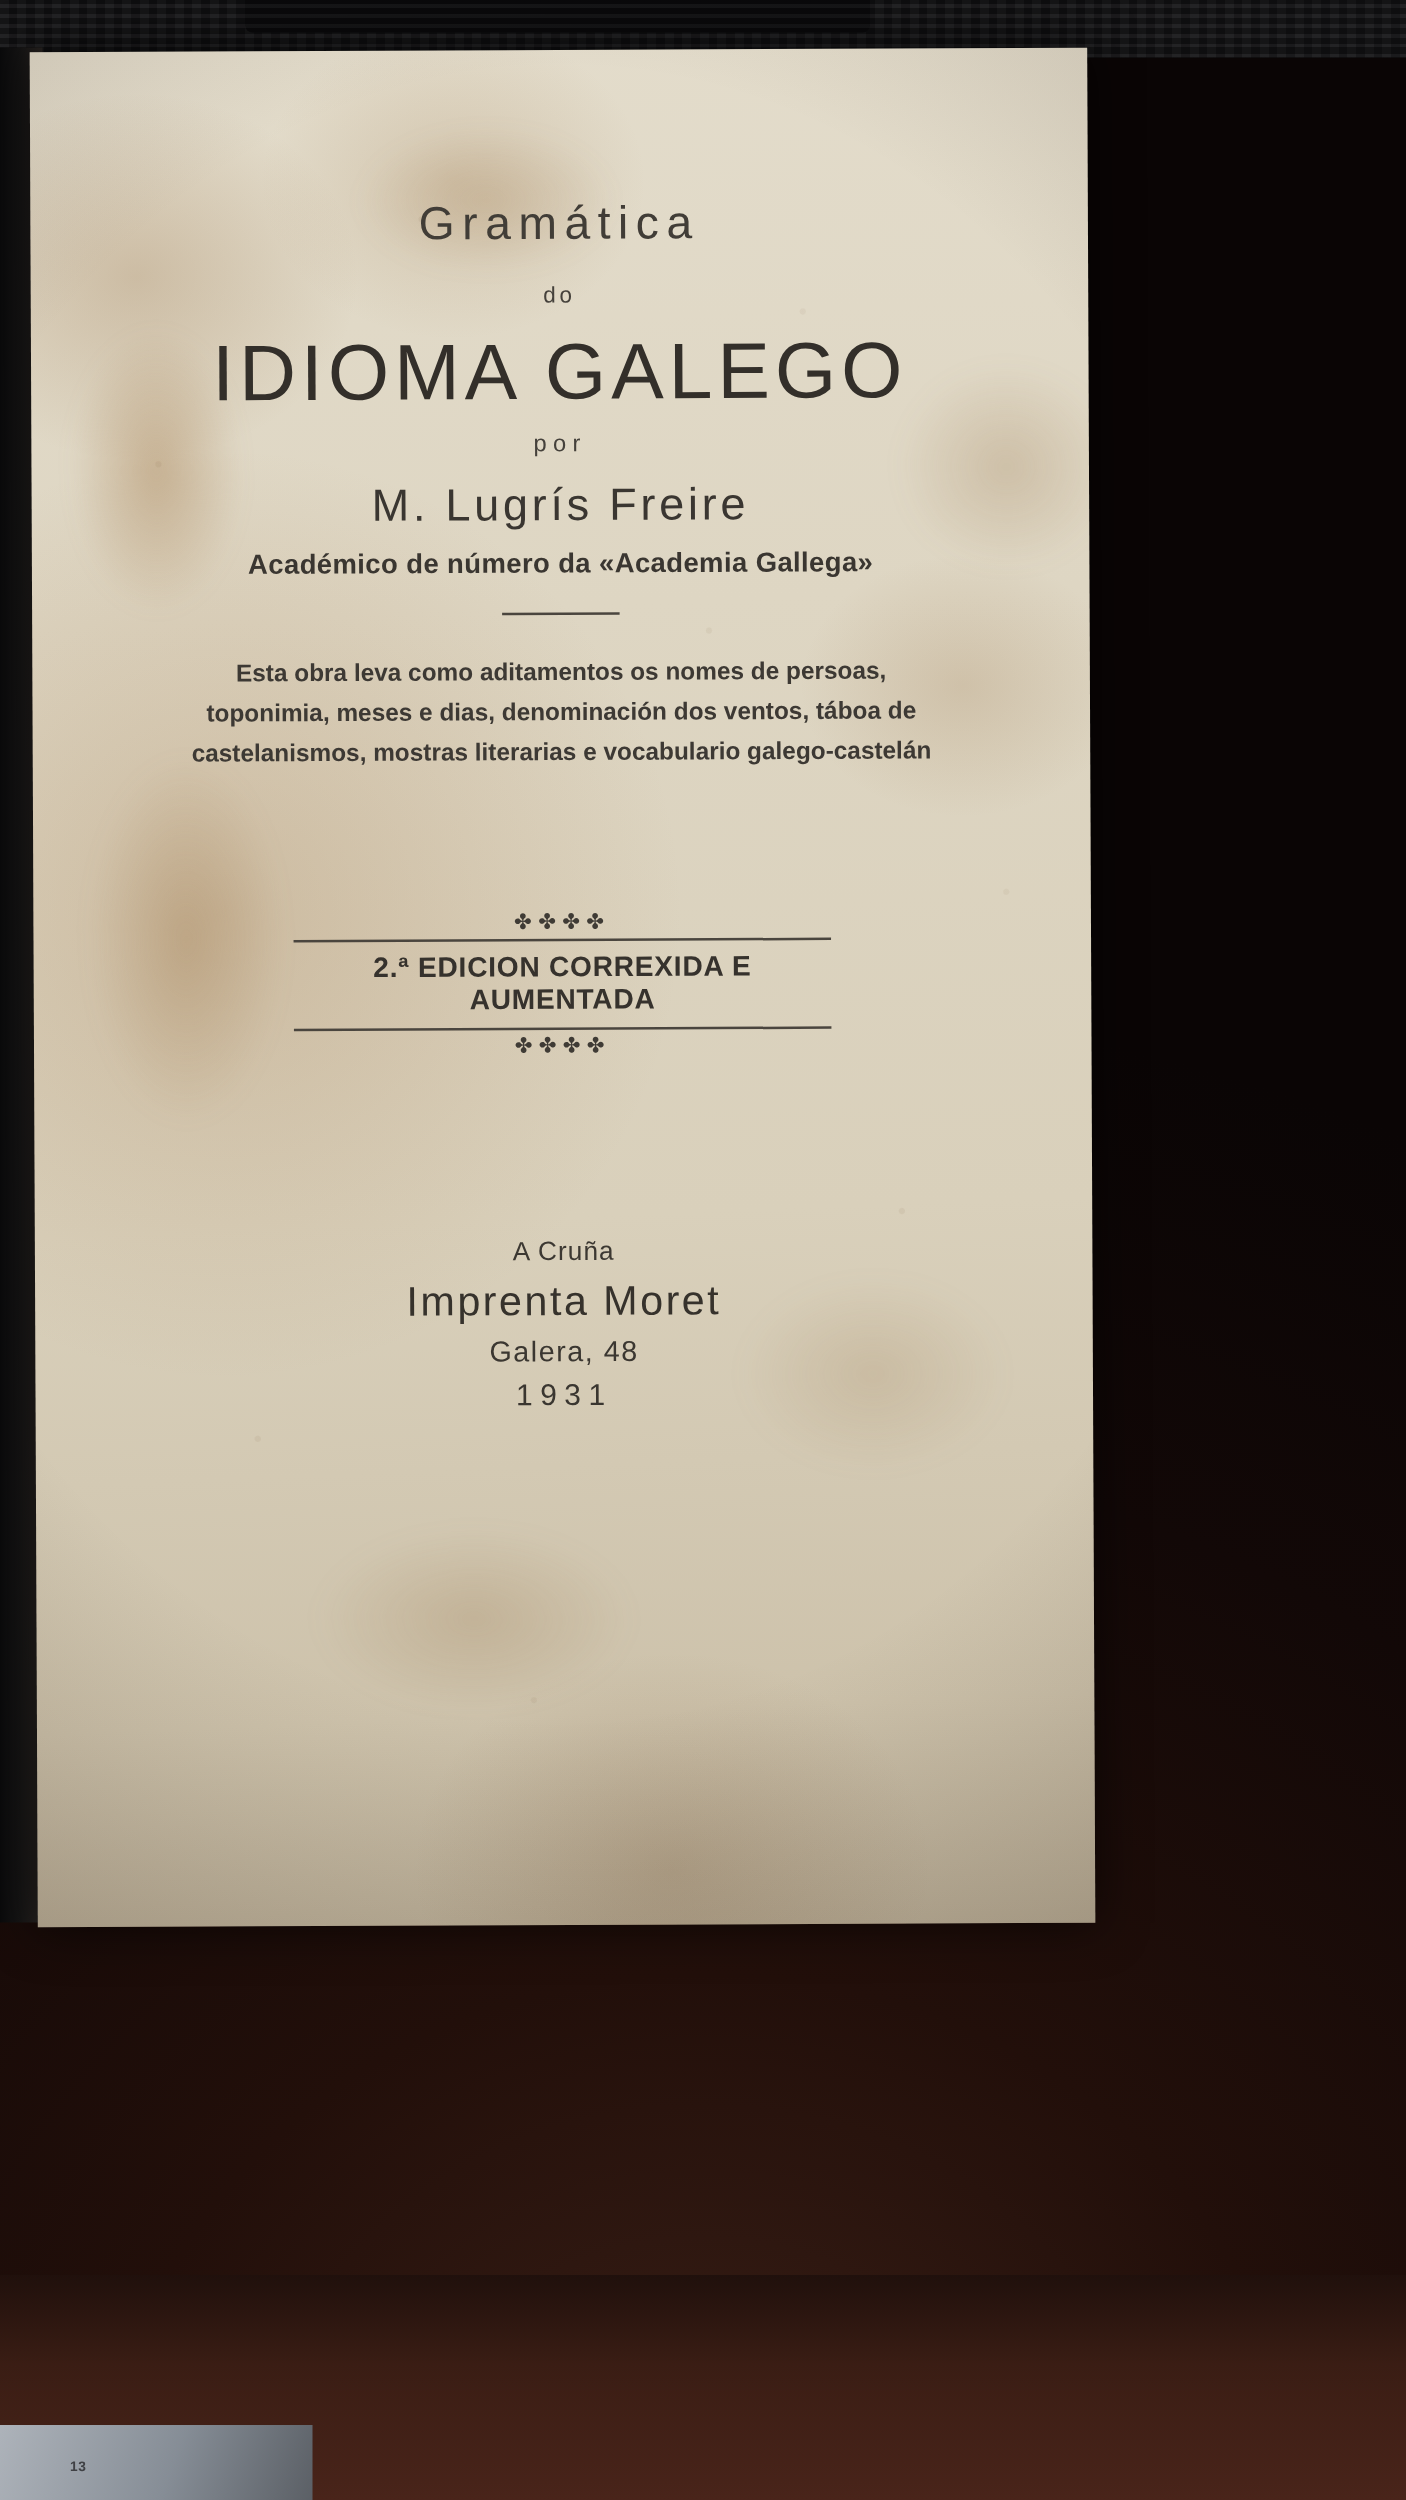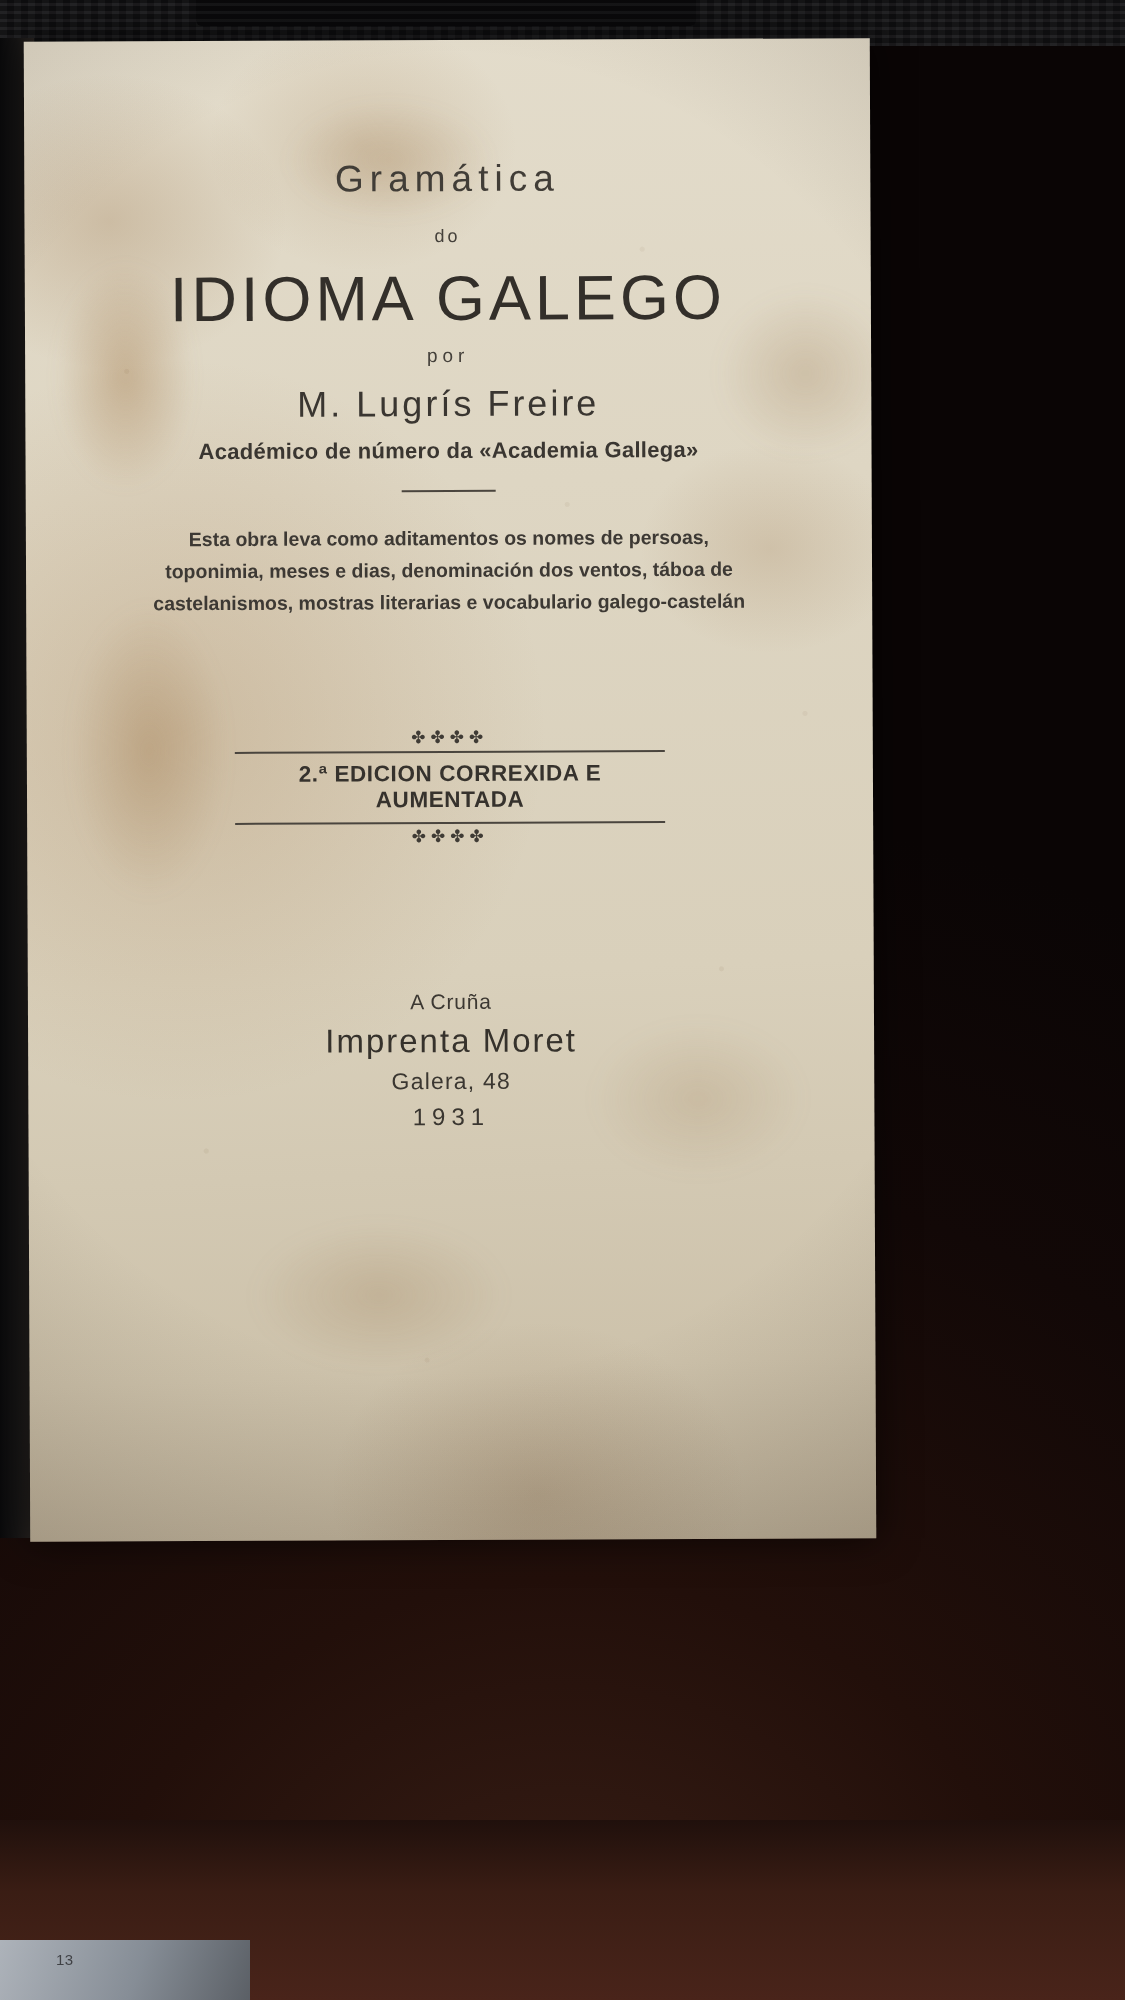--- a/index.html
+++ b/index.html
@@ -68,24 +68,24 @@
     background: linear-gradient(180deg, #20100c 0%, #3a1d14 40%, #49241a 100%);
   }
   .desk-paper {
     position: absolute;
     left: 0; bottom: 0; width: 250px; height: 60px;
     background: linear-gradient(110deg, #b9c3cc 0%, #8d99a4 55%, #5d666e 100%);
     opacity: .9;
   }
   .desk-paper-num {
     position: absolute;
-    left: 56px; bottom: 32px;
+    left: 56px; bottom: 20px;
     color: #2a2a2d;
-    font-size: 15px;
-    font-weight: 400;
+    font-size: 11px;
+    font-weight: 700;
     letter-spacing: .5px;
     opacity: .8;
   }
 
   
   .title-page {
     position: absolute;
     left: 27px;
     top: 40px;
     width: 846px;

